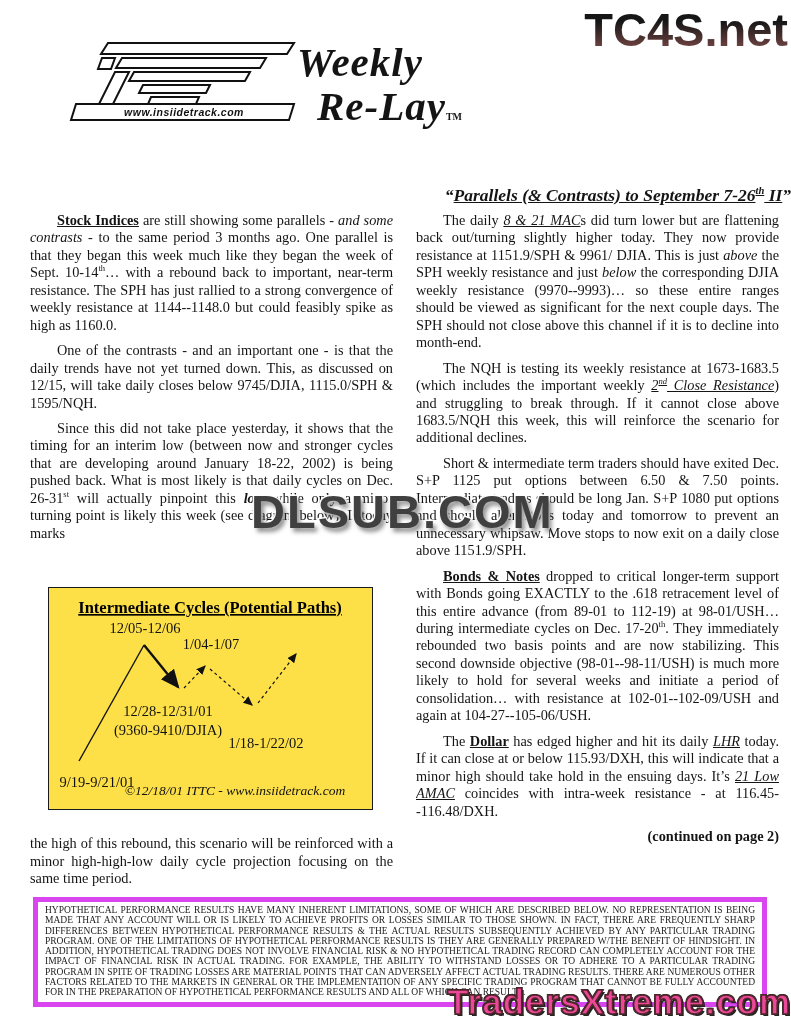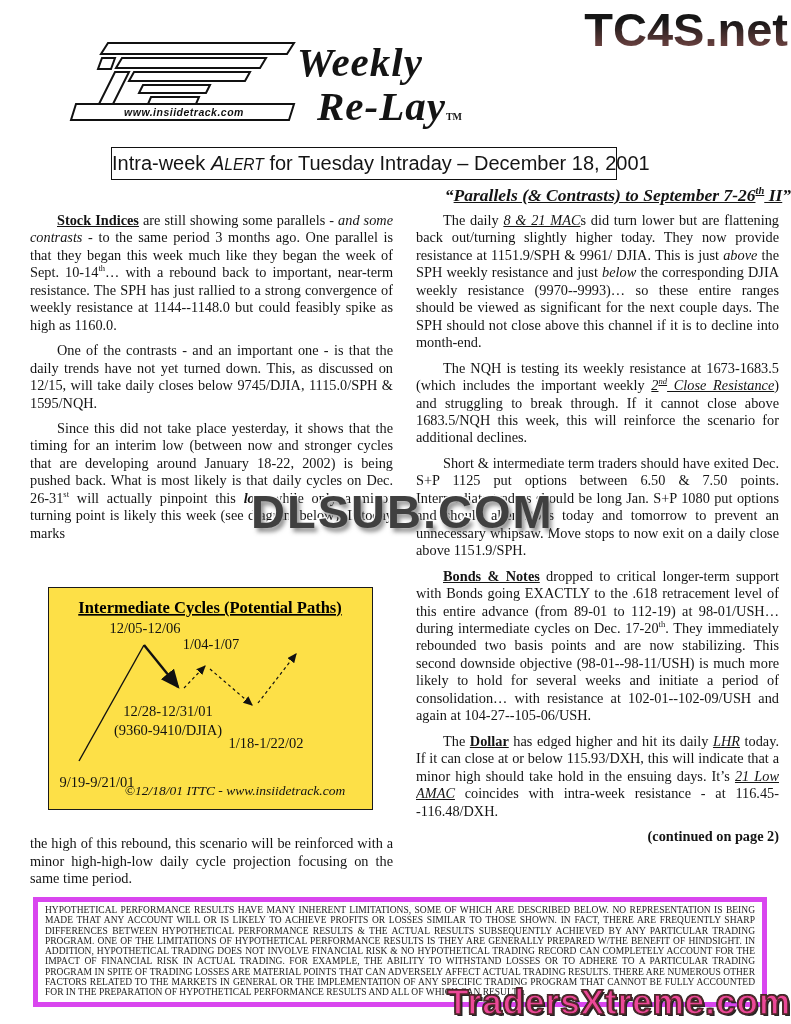--- a/index.html
+++ b/index.html
@@ -93,21 +93,20 @@
     <polygon class="logo-shape" points="93,59 141,59 138,66 90,66"></polygon>
     <polygon class="logo-shape" points="18,66 236,66 231,82 13,82"></polygon>
     <text class="logo-url" x="126" y="78" text-anchor="middle">www.insiidetrack.com</text>
   </svg>
 
   <div class="mast-title">
     <div>Weekly</div>
     <div class="mast-line2"><span>Re-Lay</span><span class="tm">TM</span></div>
   </div>
 
-  <div class="alert-box"><span>Intra-week </span><span class="st-italic">A</span><span class="st-italic st-smallcaps">LERT</span><span> for Tuesday Intraday – December 18, 2001</span></div>
 
   <div class="headline"><span>“</span><span class="st-underline">Parallels (&amp; Contrasts) to September 7-26</span><span class="st-underline st-sup">th</span><span class="st-underline"> II</span><span>”</span></div>
 
   <div class="col col-left">
     <p class="para"><span class="st-bold st-underline">Stock Indices</span><span> are still showing some parallels - </span><span class="st-italic">and some contrasts</span><span> - to the same period 3 months ago.  One parallel is that they began this week much like they began the week of Sept. 10-14</span><span class="st-sup">th</span><span>… with a rebound back to important, near-term resistance.  The SPH has just rallied to a strong convergence of weekly resistance at 1144--1148.0 but could feasibly spike as high as 1160.0.</span></p>
     <p class="para"><span>One of the contrasts - and an important one - is that the daily trends have not yet turned down.  This, as discussed on 12/15, will take daily closes below 9745/DJIA, 1115.0/SPH &amp; 1595/NQH.</span></p>
     <p class="para fill-last"><span>Since this did not take place yesterday, it shows that the timing for an interim low (between now and stronger cycles that are developing around January 18-22, 2002) is being pushed back.  What is most likely is that daily cycles on Dec. 26-31</span><span class="st-sup">st</span><span> will actually pinpoint this </span><span class="st-bold st-italic">low</span><span> while only a minor turning point is likely this week (see diagram below).  If today marks</span></p>
   </div>
 
   <div class="diagram-box">

